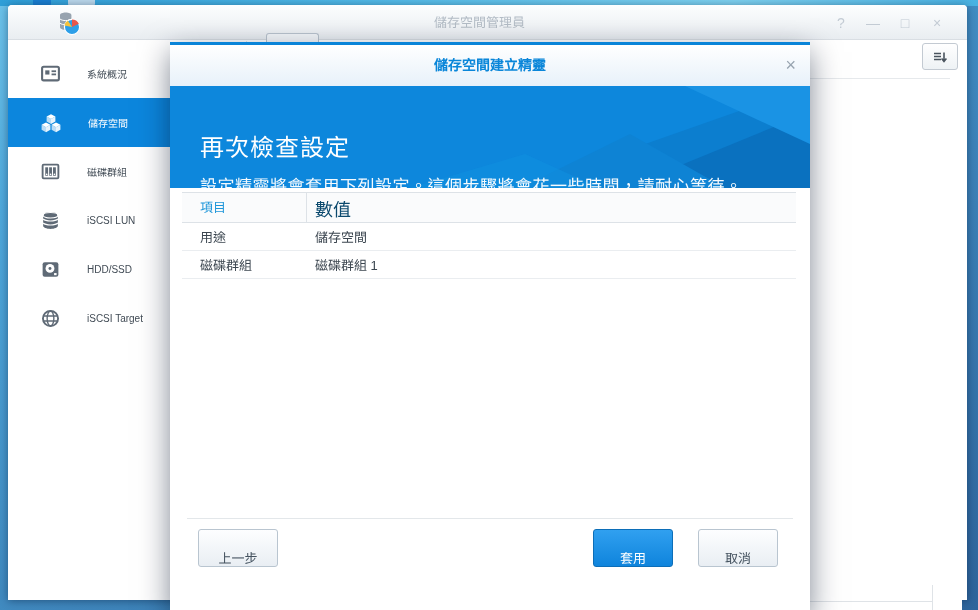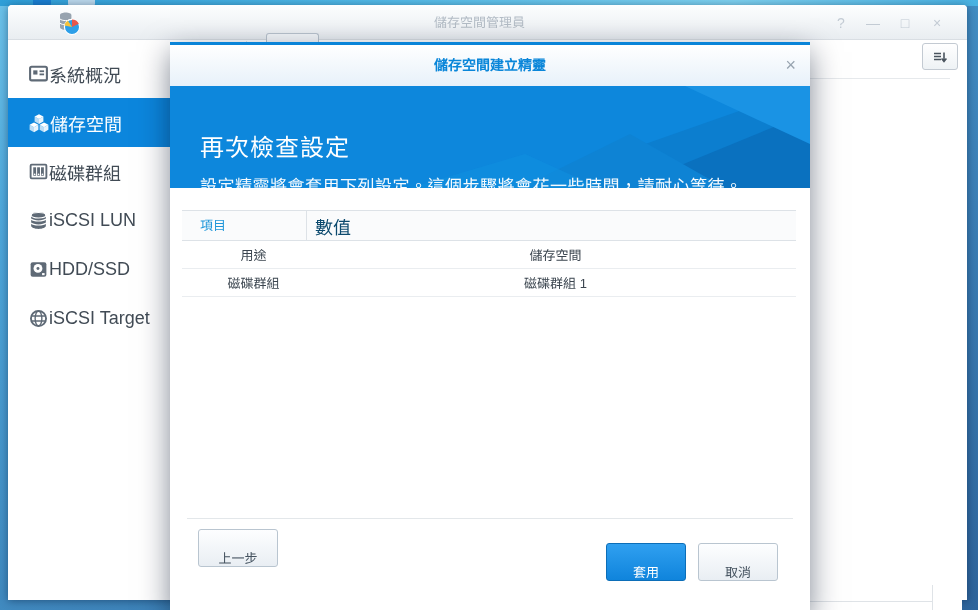--- a/index.html
+++ b/index.html
@@ -19,22 +19,22 @@
     border-bottom:1px solid #d9dee3; border-radius:4px 4px 0 0; }
   .app-icon { position:absolute; left:47px; top:5px; width:26px; height:26px; }
   .win-title { position:absolute; left:0; right:16px; top:0; line-height:35px; text-align:center;
     color:#b3bcc6; font-size:13px; }
   .win-controls { position:absolute; right:14px; top:0; height:35px; display:flex; align-items:center; }
   .win-btn { width:32px; text-align:center; color:#c3cbd4; font-size:14px; cursor:pointer; }
 
   
   .sidebar { position:absolute; left:0; top:36px; width:239px; bottom:0; background:#fff;
     border-right:1px solid #e2e6ea; padding-top:8px; }
-  .side-item { height:49px; display:flex; align-items:center; padding-left:20px; gap:0;
-    color:#414b55; font-size:18px; cursor:pointer; }
+  .side-item { height:49px; display:flex; align-items:center; padding-left:32px; gap:26px;
+    color:#414b55; font-size:10px; cursor:pointer; }
   .side-item svg { flex:0 0 auto; }
   .side-item.selected { background:#0c86dd; color:#fff; }
 
   
   .content { position:absolute; left:240px; top:36px; right:0; bottom:0; background:#fff; }
   .toolbar-frag { position:absolute; left:258px; top:28px; width:53px; height:10px;
     border:1px solid #b9c3cd; border-bottom:none; border-radius:3px 3px 0 0; background:#f4f7fa; }
   .sort-btn { position:absolute; right:9px; top:38px; width:36px; height:27px;
     background:linear-gradient(#fff,#eef2f5); border:1px solid #c3cad2; border-radius:3px;
     display:flex; align-items:center; justify-content:center; cursor:pointer; }
@@ -53,36 +53,36 @@
   .dlg-topline { height:3px; background:#0a84d8; }
   .dlg-titlebar { position:relative; height:41px; background:linear-gradient(#ffffff,#e7f1fa); }
   .dlg-title { line-height:41px; text-align:center; color:#0a86d9; font-size:14px; font-weight:bold; }
   .dlg-close { position:absolute; right:14px; top:0; line-height:41px; color:#98a4b0; font-size:18px; cursor:pointer; }
   .dlg-header { position:relative; height:102px; overflow:hidden; }
   .dlg-header svg.bgpoly { position:absolute; inset:0; width:100%; height:100%; }
   .dlg-header .htext { position:relative; padding:25px 40px 0 30px; color:#fff; }
   .dlg-header .htitle { font-size:24px; font-weight:normal; letter-spacing:1px;margin-top:17px; }
   .dlg-header .hsub { margin-top:9px; font-size:17px; color:rgba(255,255,255,.96); letter-spacing:.5px; }
 
-  .dlg-body { height:330px; padding:22px 14px 0 12px; }
+  .dlg-body { height:330px; padding:4px 14px 0 12px; }
   .sum-table { width:100%; border-top:1px solid #dde2e7; }
   .t-headrow { display:flex; height:30px; align-items:center; background:#fafbfc; border-bottom:1px solid #dde2e7; }
   .t-headrow .c1 { width:125px; padding-left:18px; color:#1e96d9; font-size:13px; border-right:1px solid #dde2e7; line-height:29px; }
   .t-headrow .c2 { flex:1; padding-left:8px; color:#0c4a6e; font-size:18px; }
-  .t-row { display:flex; height:28px; align-items:center; border-bottom:1px solid #eaedf0;text-align:center; }
+  .t-row { display:flex; height:28px; align-items:center; border-bottom:1px solid #eaedf0; }
   .t-row .c1 { width:125px; padding-left:18px; color:#3c4650; font-size:13px; }
   .t-row .c2 { flex:1; padding-left:8px; color:#3c4650; font-size:13px; }
 
   .dlg-footer { height:45px; border-top:1px solid #e3e7ea; margin:0 17px; position:relative; }
   .btn { height:27px; min-width:80px; padding:18px 14px; font-size:13px; border-radius:3px; cursor:pointer;
     font-family:inherit; }
   .btn-gray { background:linear-gradient(#fdfeff,#e9eef3); border:1px solid #b9c5d0; color:#44525f; }
   .btn-blue { background:linear-gradient(#30a0f0,#0f84dc); border:1px solid #0c6eb8; color:#fff; }
   .btn-back { position:absolute; left:11px; top:10px; }
-  .btn-group { position:absolute; right:15px; top:24px; display:flex; gap:12px; }
+  .btn-group { position:absolute; right:15px; top:10px; display:flex; gap:25px; }
 </style>
 </head>
 <body>
 
 <div class="screen">
   <div class="taskbar">
     <div class="tb-frag1"></div>
     <div class="tb-frag2"></div>
   </div>
 

